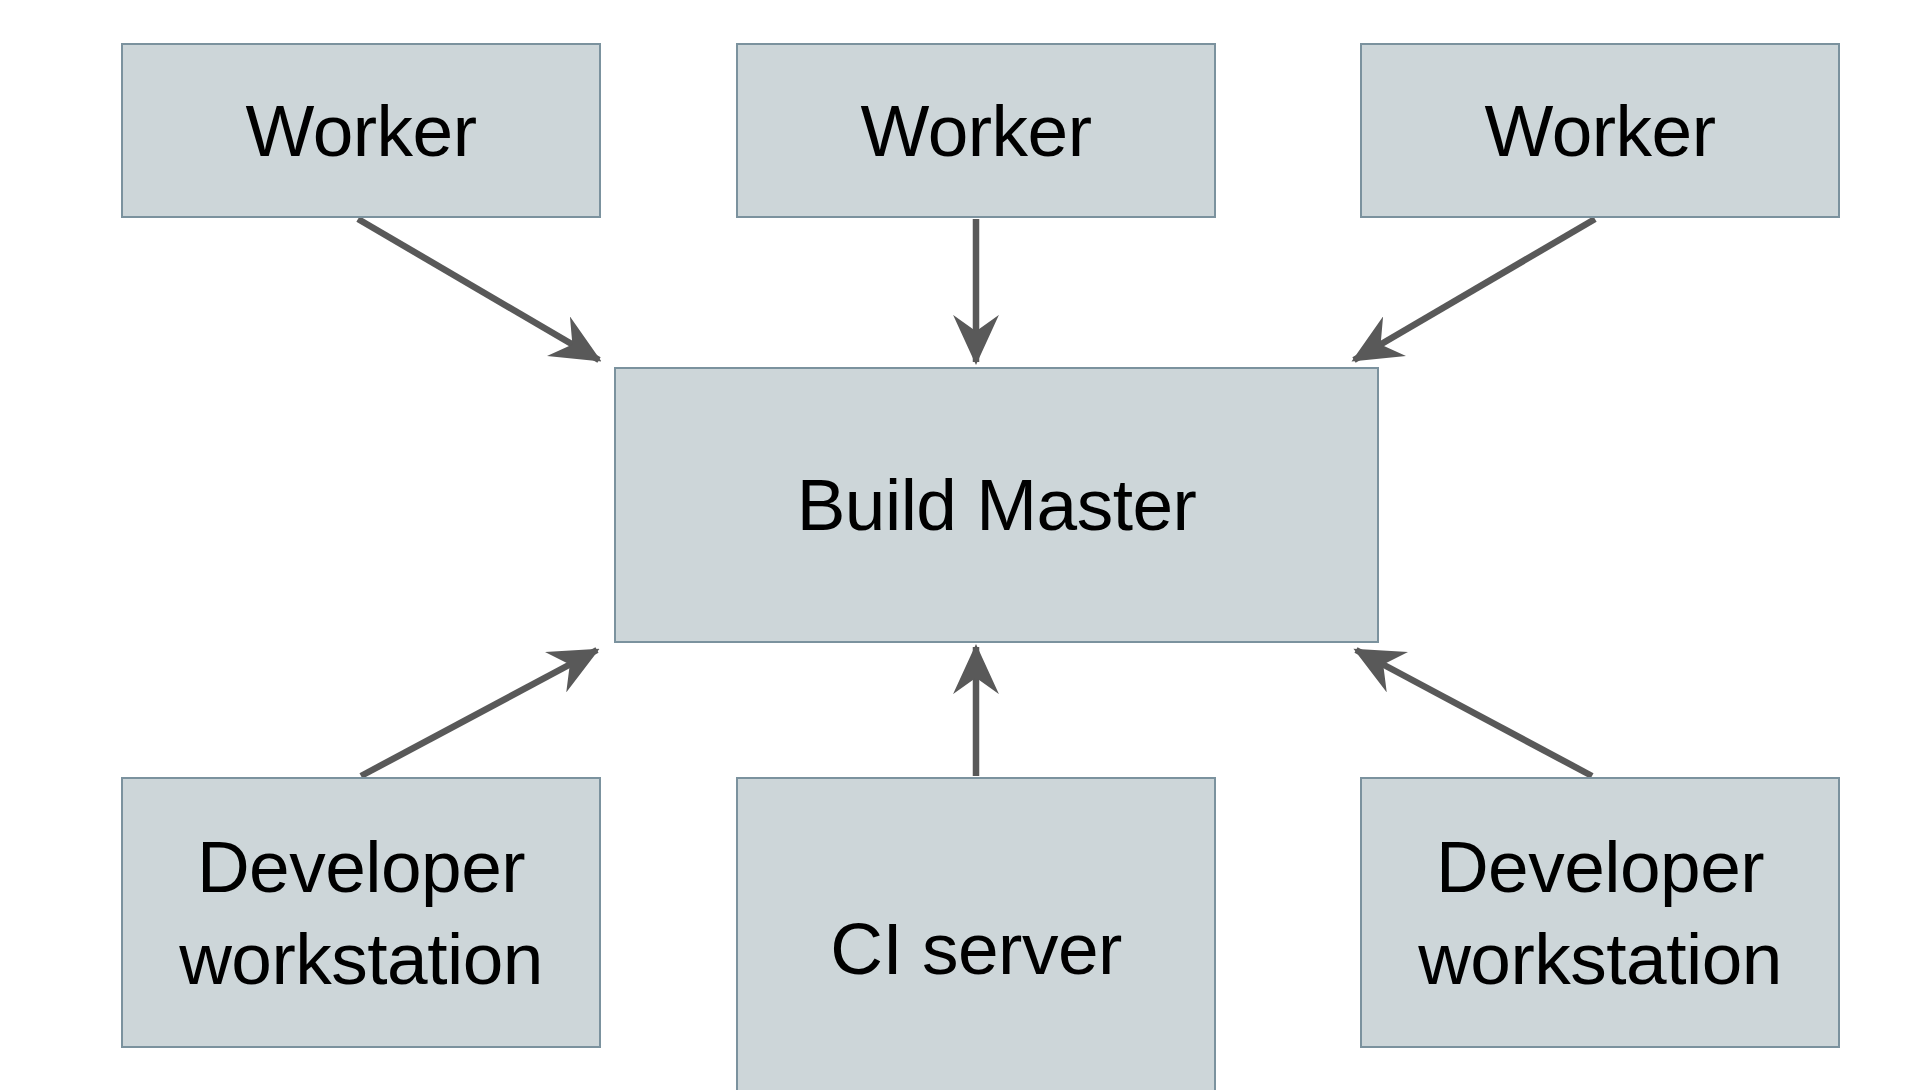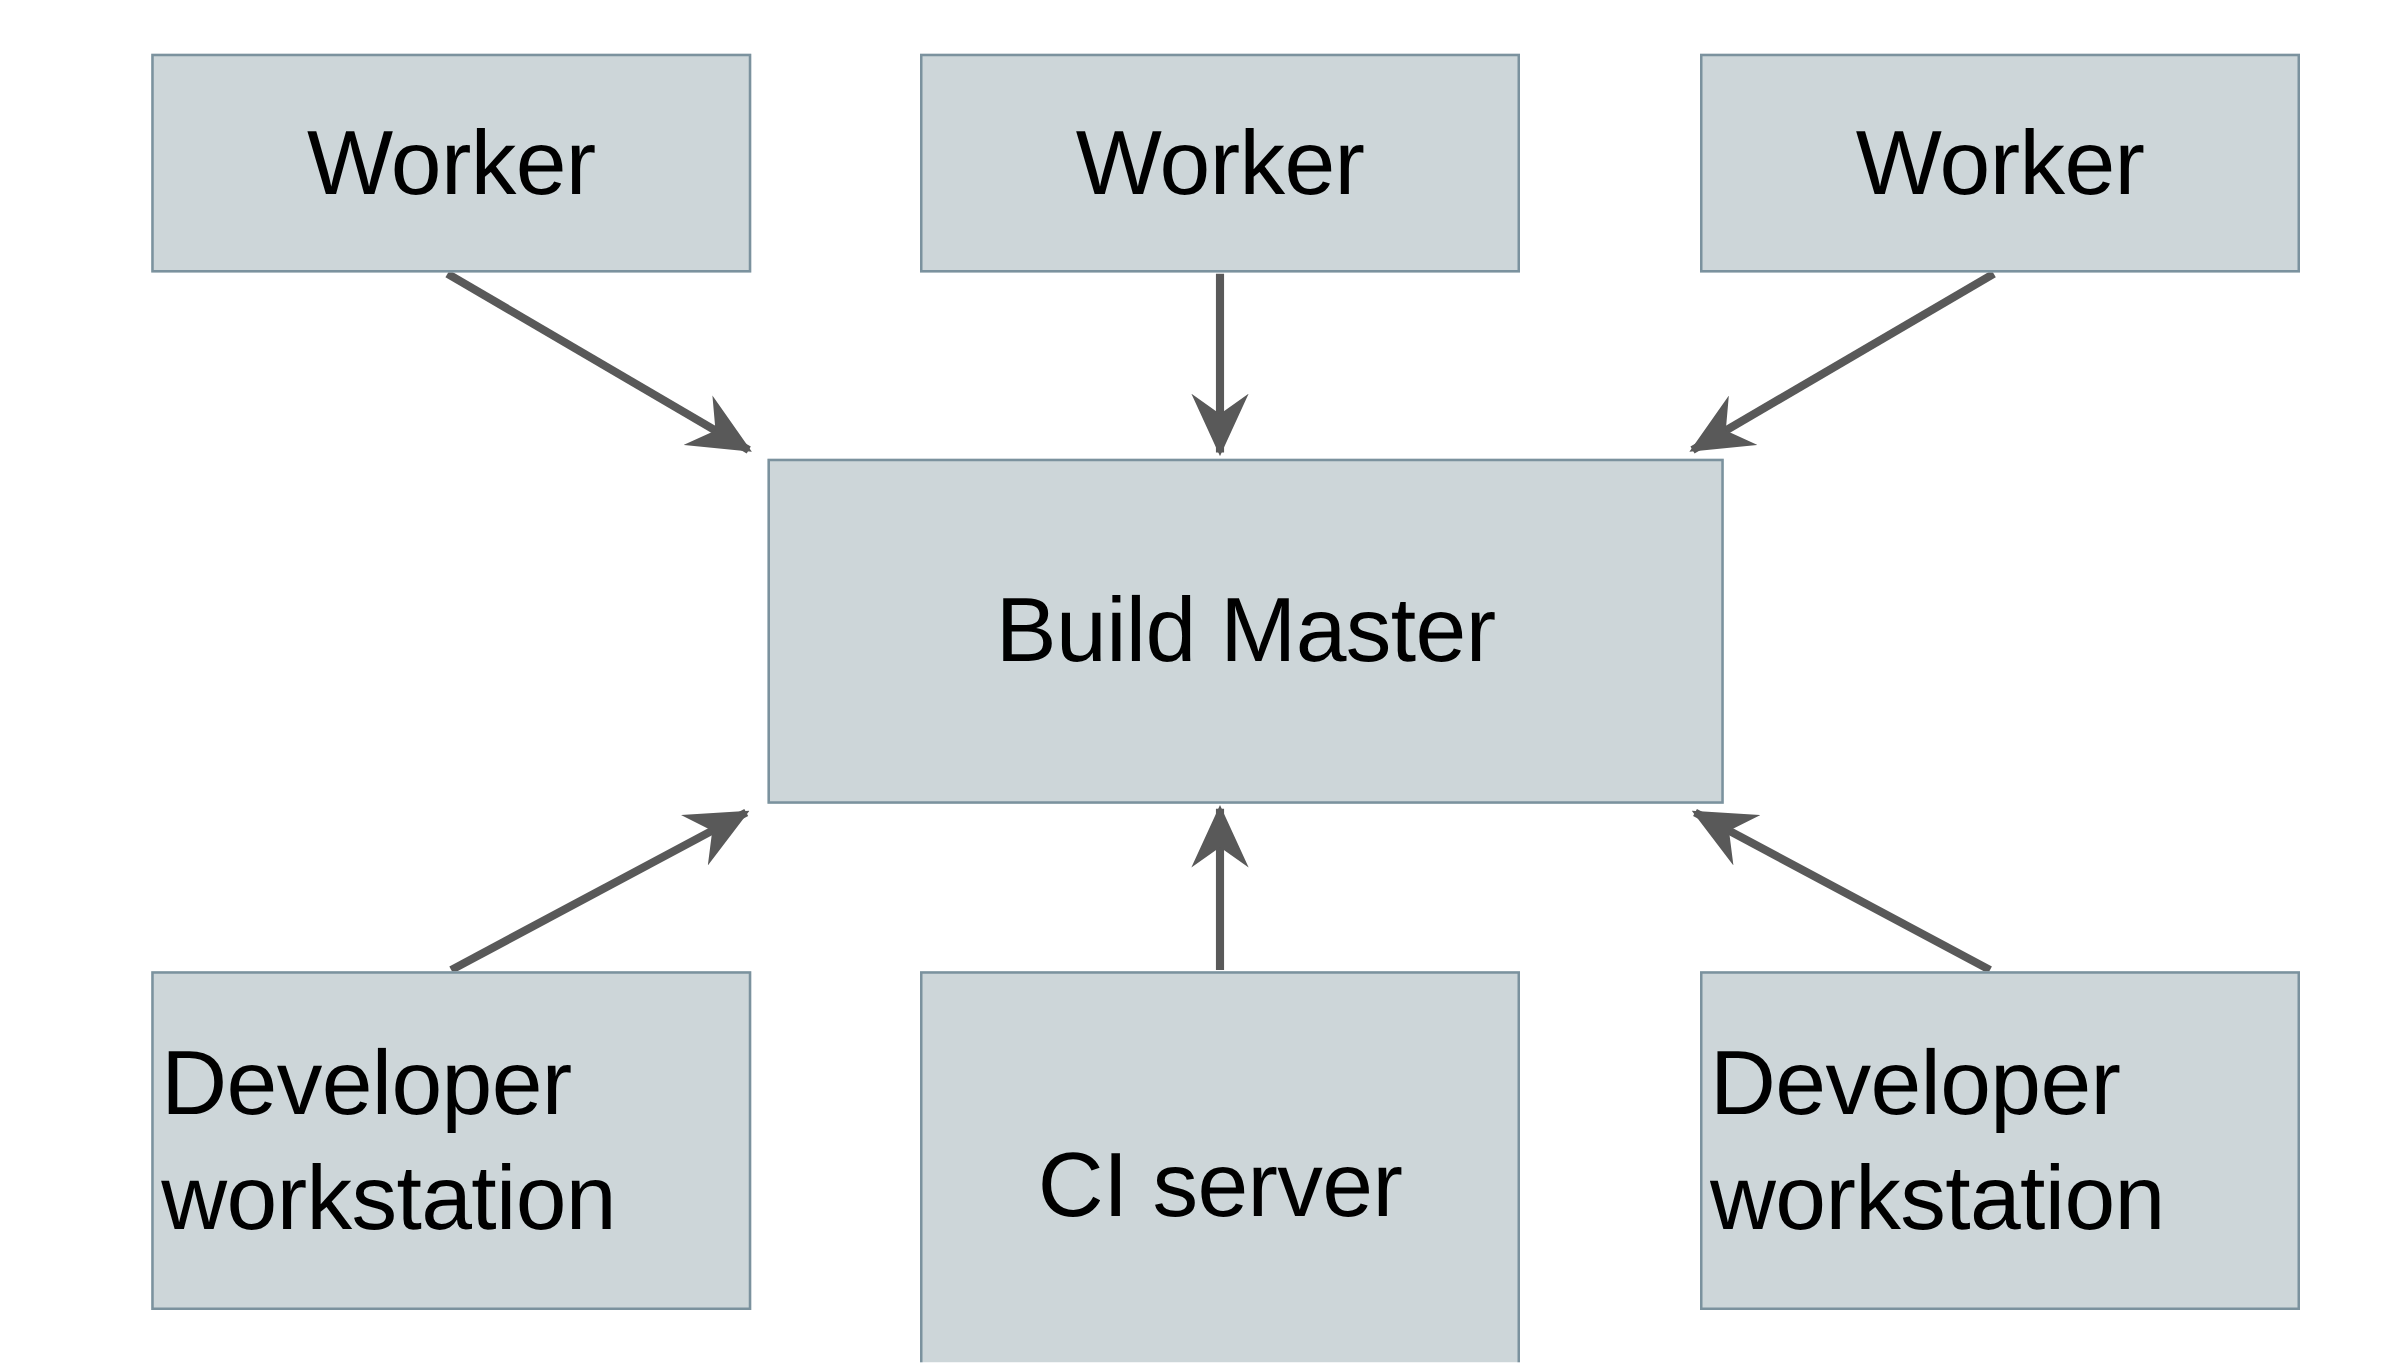--- a/index.html
+++ b/index.html
@@ -16,20 +16,21 @@
     font-family: "Liberation Sans", sans-serif;
   }
   .node {
     position: absolute;
     background: #cdd6d9;
     border: 2px solid #7b929e;
     box-sizing: border-box;
     display: flex;
     align-items: center;
     justify-content: center;
+    text-align: center;
     color: #000000;
     font-size: 73px;
     line-height: 1.26;
     letter-spacing: -0.5px;
     padding: 0 6px;
   }
   
   #worker-1 { left: 121px;  top: 43px; width: 480px; height: 175px; }
   #worker-2 { left: 736px;  top: 43px; width: 480px; height: 175px; }
   #worker-3 { left: 1360px; top: 43px; width: 480px; height: 175px; }

